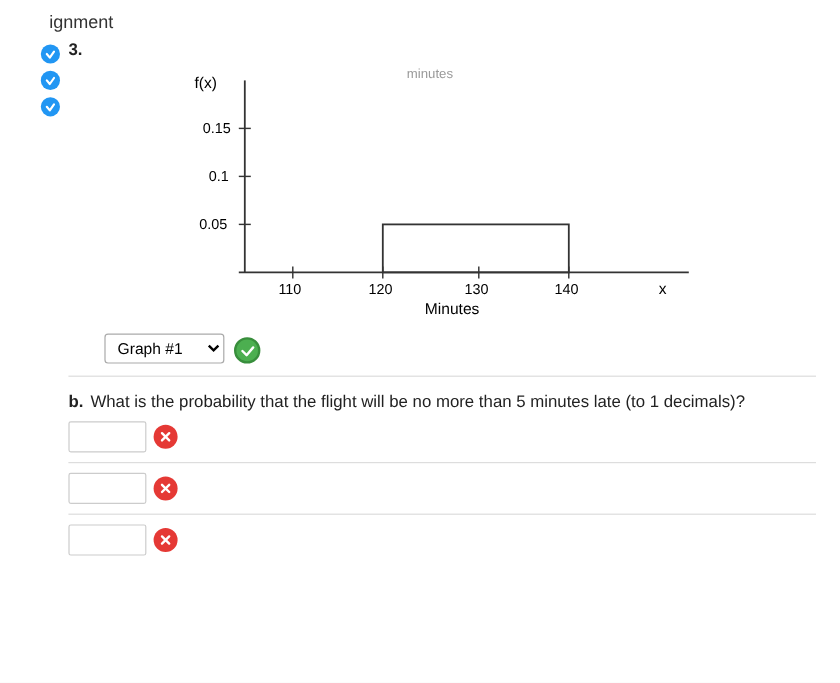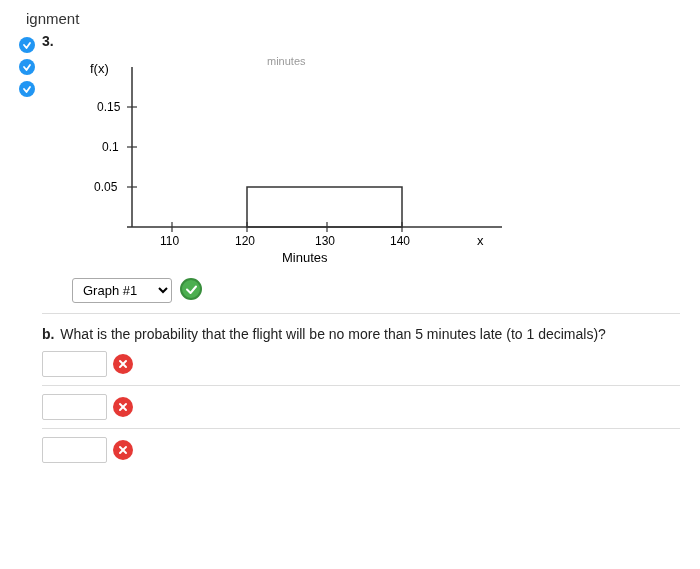--- a/index.html
+++ b/index.html
@@ -6,21 +6,21 @@
     body {
       font-family: Arial, sans-serif;
       font-size: 14px;
       background: #f5f5f5;
       color: #222;
       width: 700px;
       min-height: 569px;
     }
     .page-container {
       background: #fff;
-      padding: 10px 20px 20px 16px;
+      padding: 10px 20px 20px 31px;
       min-height: 569px;
     }
     .header-title {
       font-size: 15px;
       font-weight: normal;
       color: #333;
       margin-bottom: 6px;
       padding-left: 10px;
     }
     .question-row {
@@ -55,25 +55,26 @@
       flex: 1;
     }
     .question-number {
       font-weight: bold;
       margin-right: 6px;
     }
     
     .graph-container {
       margin: 8px 0 4px 30px;
       position: relative;
+      text-align: center;
     }
     
     .graph-dropdown-row {
       display: flex;
-      align-items: flex-start;
+      align-items: flex-end;
       gap: 8px;
       margin: 8px 0 10px 30px;
     }
     .graph-select {
       border: 1px solid #aaa;
       border-radius: 3px;
       padding: 3px 6px;
       font-size: 13px;
       background: #fff;
       min-width: 100px;

